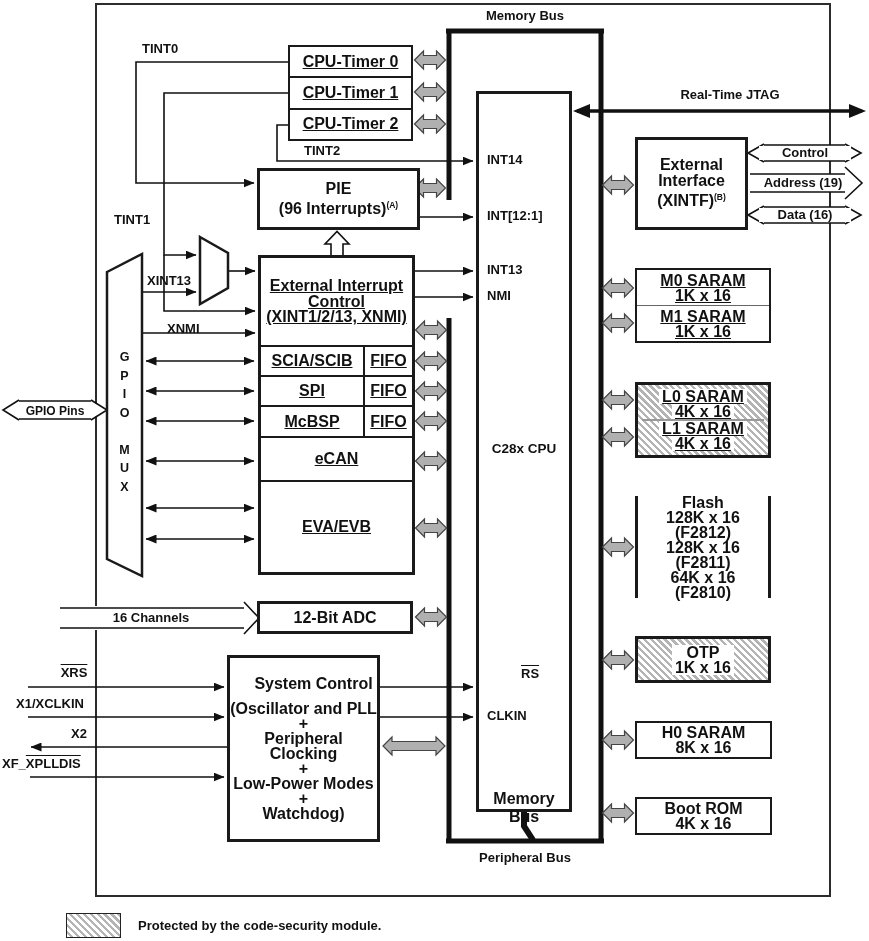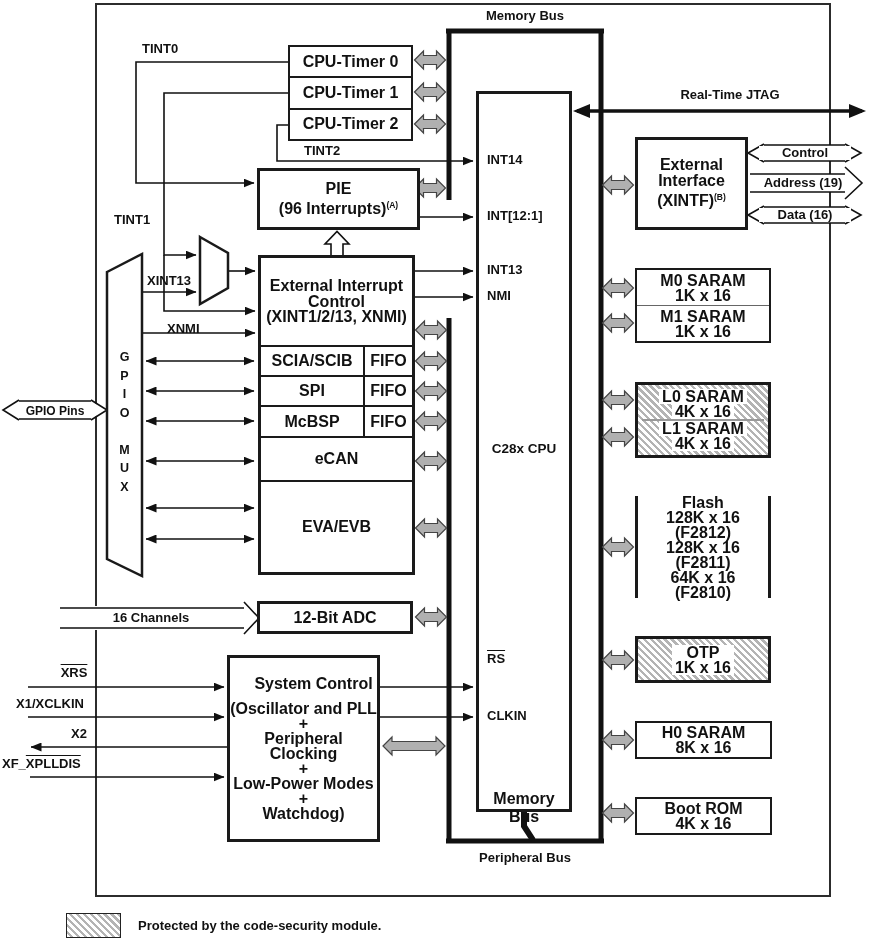--- a/index.html
+++ b/index.html
@@ -6,21 +6,21 @@
   #stage{position:relative;width:869px;height:941px;background:#fff;
          font-family:"Liberation Sans",sans-serif;font-weight:700;color:#111;overflow:hidden;}
   .abs{position:absolute;}
   .lbl{position:absolute;font-size:13px;line-height:14px;white-space:nowrap;}
   .ctr{text-align:center;}
   .box{position:absolute;background:#fff;border:3px solid #1a1a1a;box-sizing:border-box;
        display:flex;flex-direction:column;align-items:center;justify-content:center;text-align:center;}
   .box2{border-width:2px;}
   .hatch{background:repeating-linear-gradient(45deg,#ffffff 0px,#ffffff 2.5px,#b4b4b4 2.5px,#b4b4b4 4.9px);}
   .wpatch{background:#fff;display:inline-block;padding:0 3px;}
-  .row{display:flex;align-items:center;justify-content:center;box-sizing:border-box;width:100%;}
+  .row{display:flex;align-items:center;justify-content:center;box-sizing:border-box;width:100%;text-decoration:underline;}
   .stack-row{border-top:2px solid #1a1a1a;}
   .fifo-cell{width:47px;align-self:stretch;border-left:2px solid #1a1a1a;display:flex;align-items:center;justify-content:center;}
   .main-cell{flex:1;display:flex;align-items:center;justify-content:center;}
   .ovl{text-decoration:overline;}
   sup{font-size:8.5px;font-weight:700;}
   .lh15{line-height:15px;}
   .muxtxt{white-space:pre-line;font-size:12.5px;line-height:18.5px;text-align:center;}
   svg{position:absolute;left:0;top:0;}
   .cpu-lab{position:absolute;left:8px;font-size:13px;white-space:nowrap;}
 </style>
@@ -203,21 +203,21 @@
     <div>Low-Power Modes</div>
     <div>+</div>
     <div>Watchdog)</div>
   </div>
 
   <div class="box" style="left:476px;top:91px;width:96px;height:721px;display:block;">
     <div class="cpu-lab" style="top:58px;">INT14</div>
     <div class="cpu-lab" style="top:114px;">INT[12:1]</div>
     <div class="cpu-lab" style="top:168px;">INT13</div>
     <div class="cpu-lab" style="top:194px;">NMI</div>
-    <div class="cpu-lab" style="top:557px;"><span class="ovl">RS</span></div>
+    <div class="cpu-lab" style="top:572px;margin-left:34px;"><span class="ovl">RS</span></div>
     <div class="cpu-lab" style="top:614px;">CLKIN</div>
     <div class="abs ctr" style="top:347px;width:90px;font-size:13.5px;">C28x CPU</div>
     <div class="abs ctr" style="top:696px;width:90px;">Memory Bus</div>
   </div>
 
   <div class="box" style="left:635px;top:137px;width:113px;height:93px;line-height:16px;">
     <div>External</div>
     <div>Interface</div>
     <div><span>(XINTF)</span><sup>(B)</sup></div>
   </div>

